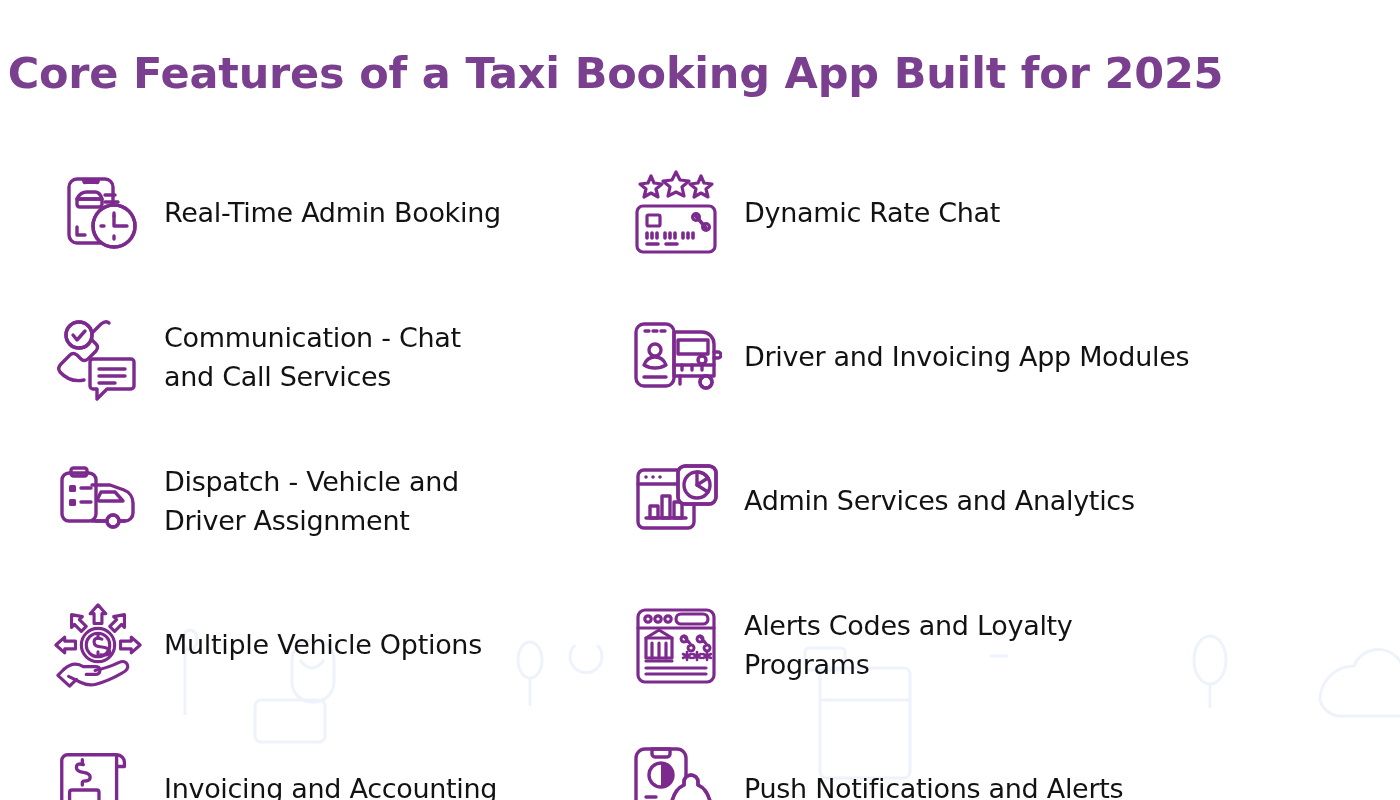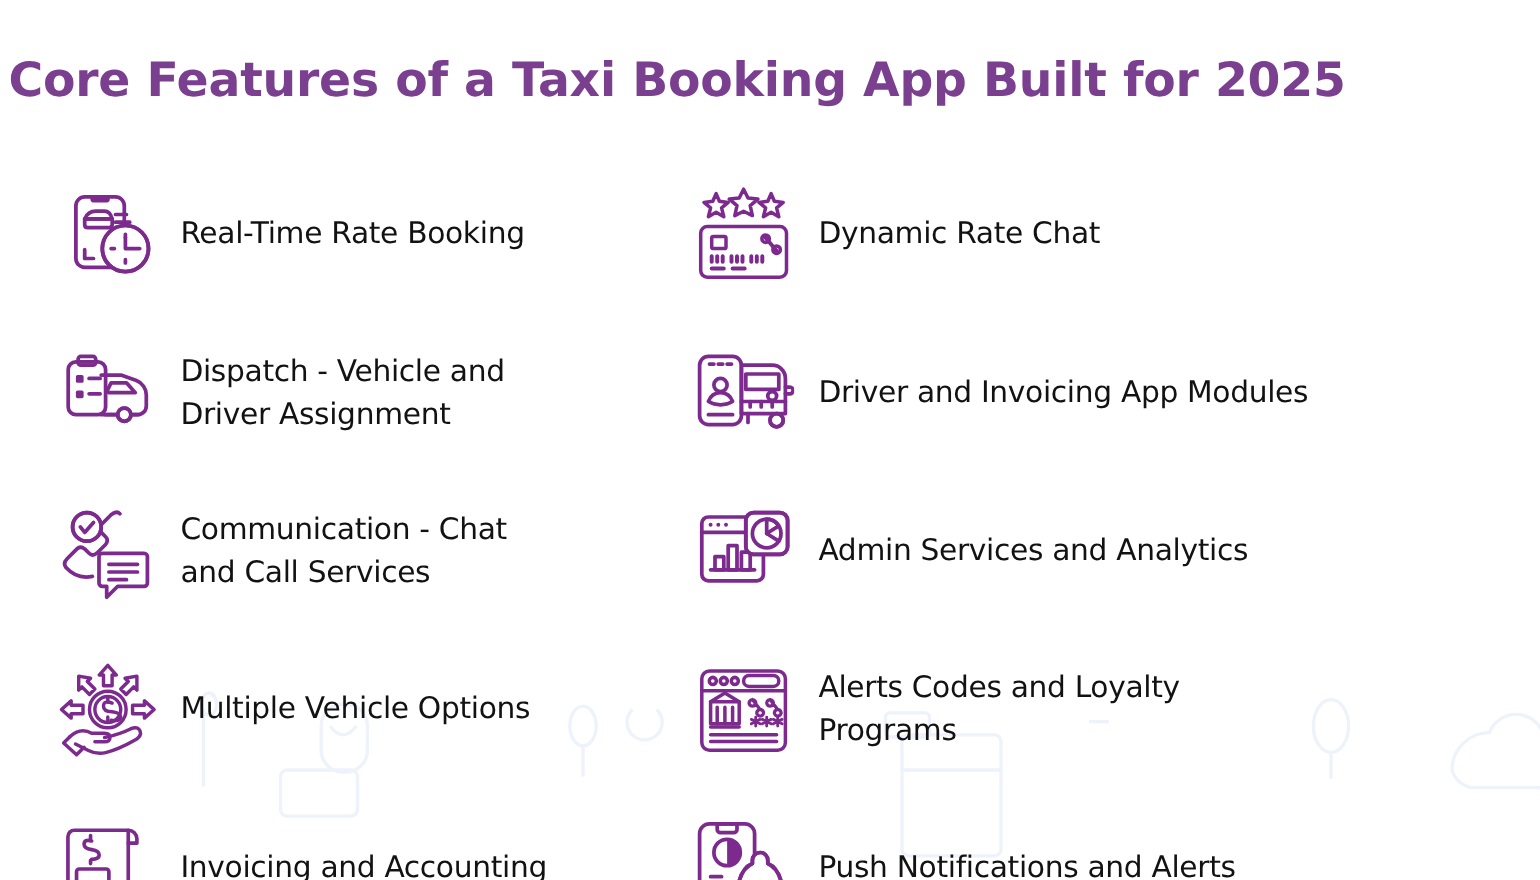--- a/index.html
+++ b/index.html
@@ -130,55 +130,55 @@
             <path d="M22 28 q3 -7 10 -7 h8 q5 0 7 7 h-25 z"></path>
             <path d="M22 28 h25 v5 q0 3 -3 3 h-19 q-3 0 -3 -3 z"></path>
             <path d="M50 24 h10 M50 31 h13 M50 38 h8"></path>
             <path d="M22 56 v8 h8"></path>
             <circle cx="59" cy="55" r="21" fill="#ffffff"></circle>
             <circle cx="59" cy="55" r="21"></circle>
             <path d="M59 42 v3 M59 65 v3 M46 55 h3 M69 55 h3"></path>
             <path d="M59 45 v10 h9"></path>
           </svg>
         </span>
-        <span class="flabel">Real-Time Rate Booking</span>
+        <span class="flabel">Real-Time Admin Booking</span>
+      </div>
+
+      <div class="feature">
+        <span class="ficon">
+          <svg width="94" height="90" viewBox="0 0 94 90" fill="none" stroke="#7d2a8e" stroke-width="3.4" stroke-linecap="round" stroke-linejoin="round">
+            <path d="M58 10 q-3 -3 -8 1 l-9 9 q-3 4 0 7 l4 4 q3 3 0 7 l-8 8 q-4 3 -7 0 l-4 -4 q-4 -3 -7 0 l-9 9 q-4 4 -1 8 q10 11 24 8"></path>
+            <circle cx="28" cy="22" r="13" fill="#ffffff"></circle>
+            <circle cx="28" cy="22" r="13"></circle>
+            <path d="M22 22 l4 5 l8 -9"></path>
+            <path d="M42 46 h38 a3 3 0 0 1 3 3 v24 a3 3 0 0 1 -3 3 h-24 l-10 10 v-10 h-4 a3 3 0 0 1 -3 -3 v-24 a3 3 0 0 1 3 -3 z" fill="#ffffff"></path>
+            <path d="M48 56 h26 M48 63 h26 M48 70 h16"></path>
+          </svg>
+        </span>
+        <span class="flabel">Communication - Chat
+and Call Services</span>
       </div>
 
       <div class="feature">
         <span class="ficon">
           <svg width="92" height="86" viewBox="0 0 92 86" fill="none" stroke="#7d2a8e" stroke-width="3.4" stroke-linecap="round" stroke-linejoin="round">
             <path d="M40 62 h33 a8 8 0 0 0 8 -8 v-10 a14 14 0 0 0 -9 -13 l-14 -5 h-18"></path>
             <rect x="10" y="14" width="34" height="48" rx="7"></rect>
             <rect x="19" y="9" width="16" height="8" rx="2.5"></rect>
             <rect x="17" y="26" width="7" height="7" rx="1.5" fill="#7d2a8e" stroke="none"></rect>
             <rect x="17" y="40" width="7" height="7" rx="1.5" fill="#7d2a8e" stroke="none"></rect>
             <path d="M29 29 h10 M29 43 h10"></path>
             <path d="M49 33 h14 l8 9 h-24 a2 2 0 0 1 -1 -3 z"></path>
             <circle cx="61" cy="62" r="6" fill="#ffffff"></circle>
             <circle cx="61" cy="62" r="6"></circle>
             <path d="M44 62 h9 M67 62 h6"></path>
           </svg>
         </span>
         <span class="flabel">Dispatch - Vehicle and
 Driver Assignment</span>
-      </div>
-
-      <div class="feature">
-        <span class="ficon">
-          <svg width="94" height="90" viewBox="0 0 94 90" fill="none" stroke="#7d2a8e" stroke-width="3.4" stroke-linecap="round" stroke-linejoin="round">
-            <path d="M58 10 q-3 -3 -8 1 l-9 9 q-3 4 0 7 l4 4 q3 3 0 7 l-8 8 q-4 3 -7 0 l-4 -4 q-4 -3 -7 0 l-9 9 q-4 4 -1 8 q10 11 24 8"></path>
-            <circle cx="28" cy="22" r="13" fill="#ffffff"></circle>
-            <circle cx="28" cy="22" r="13"></circle>
-            <path d="M22 22 l4 5 l8 -9"></path>
-            <path d="M42 46 h38 a3 3 0 0 1 3 3 v24 a3 3 0 0 1 -3 3 h-24 l-10 10 v-10 h-4 a3 3 0 0 1 -3 -3 v-24 a3 3 0 0 1 3 -3 z" fill="#ffffff"></path>
-            <path d="M48 56 h26 M48 63 h26 M48 70 h16"></path>
-          </svg>
-        </span>
-        <span class="flabel">Communication - Chat
-and Call Services</span>
       </div>
 
       <div class="feature">
         <span class="ficon">
           <svg width="98" height="92" viewBox="0 0 98 92" fill="none" stroke="#7d2a8e" stroke-width="3.2" stroke-linecap="round" stroke-linejoin="round">
 
             <path d="M49 4 l8 9 h-4 v10 h-8 v-10 h-4 z"></path>
             <path d="M22 14 l11 2 l-3 3 l7 7 l-5 5 l-7 -7 l-3 3 z"></path>
             <path d="M76 14 l-11 2 l3 3 l-7 7 l5 5 l7 -7 l3 3 z"></path>
             <path d="M6 45 l9 -8 v4 h11 v8 h-11 v4 z"></path>

